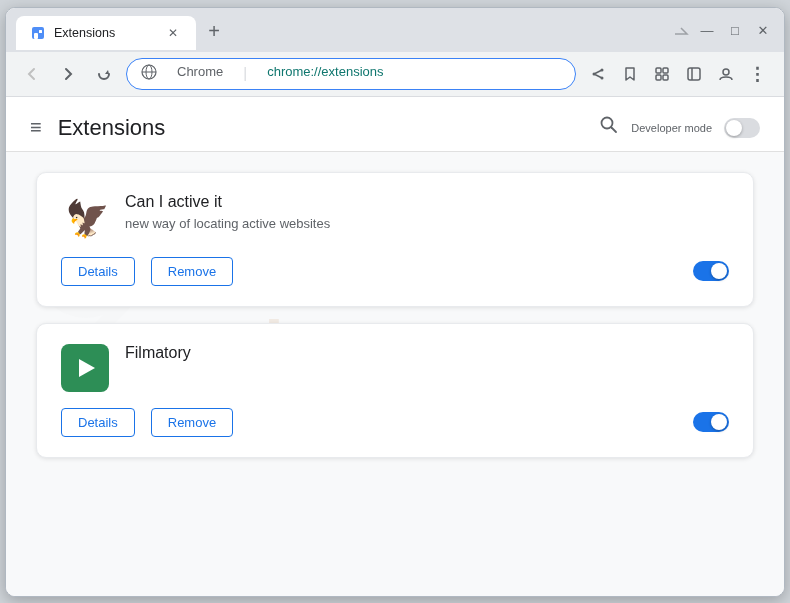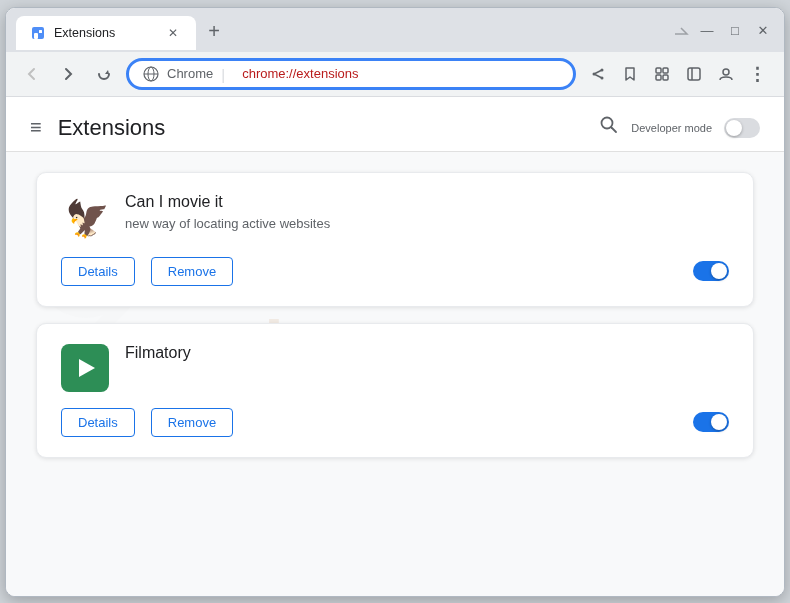--- a/index.html
+++ b/index.html
@@ -124,22 +124,22 @@
       color: #5f6368;
       font-size: 15px;
     }
     .nav-btn.disabled { color: #c0c0c0; cursor: default; }
     .address-bar {
       flex: 1;
       background: #fff;
       border-radius: 20px;
       display: flex;
       padding: 5px 14px;
-      gap: 8px;
-      border: 3px solid #3b82f6;
+      gap: 20px;
+      border: 1px solid #3b82f6;
       height: 32px;
     }
     .chrome-logo {
       width: 16px;
       height: 16px;
     }
     .nav-icons {
       display: flex;
       align-items: center;
       gap: 4px;
@@ -394,21 +394,21 @@
     </div>
     <div class="address-bar">
 
       <svg class="chrome-logo" viewBox="0 0 16 16">
         <circle cx="8" cy="8" r="7" fill="none" stroke="#5f6368" stroke-width="1.2"></circle>
         <ellipse cx="8" cy="8" rx="3" ry="7" fill="none" stroke="#5f6368" stroke-width="1"></ellipse>
         <line x1="1" y1="8" x2="15" y2="8" stroke="#5f6368" stroke-width="1"></line>
       </svg>
       <span style="font-size:13px;color:#5f6368;">Chrome</span>
       <span style="color:#dadce0;font-size:15px;">|</span>
-      <span style="font-size:13px;color:#b91c1c;margin-left:9px;">chrome://extensions</span>
+      <span style="font-size:13px;color:#0f766e;">chrome://extensions</span>
     </div>
     <div class="nav-icons">
       <div class="nav-icon-btn">
         <svg width="16" height="16" viewBox="0 0 16 16">
             <path d="M4 8 L12 4 M4 8 L12 12" stroke="#5f6368" stroke-width="1.5" fill="none" stroke-linecap="round"></path>
             <circle cx="12" cy="4" r="1.5" fill="#5f6368"></circle>
             <circle cx="12" cy="12" r="1.5" fill="#5f6368"></circle>
             <circle cx="4" cy="8" r="1.5" fill="#5f6368"></circle>
           </svg>
       </div>
@@ -475,21 +475,21 @@
 
       <div class="ext-card">
         <div class="ext-card-top">
           <div class="locate-icon">
 
             <svg width="48" height="48" viewBox="0 0 48 48">
               <text x="4" y="38" font-size="36" fill="#1a1a1a">🦅</text>
             </svg>
           </div>
           <div class="ext-info">
-            <div class="ext-name">Can I movie it</div>
+            <div class="ext-name">Can I active it</div>
             <div class="ext-desc">new way of locating active websites</div>
           </div>
         </div>
         <div class="ext-card-bottom">
           <button class="ext-btn">Details</button>
           <button class="ext-btn">Remove</button>
           <div class="ext-toggle">
             <div class="toggle-on">
               <div class="toggle-knob"></div>
             </div>

